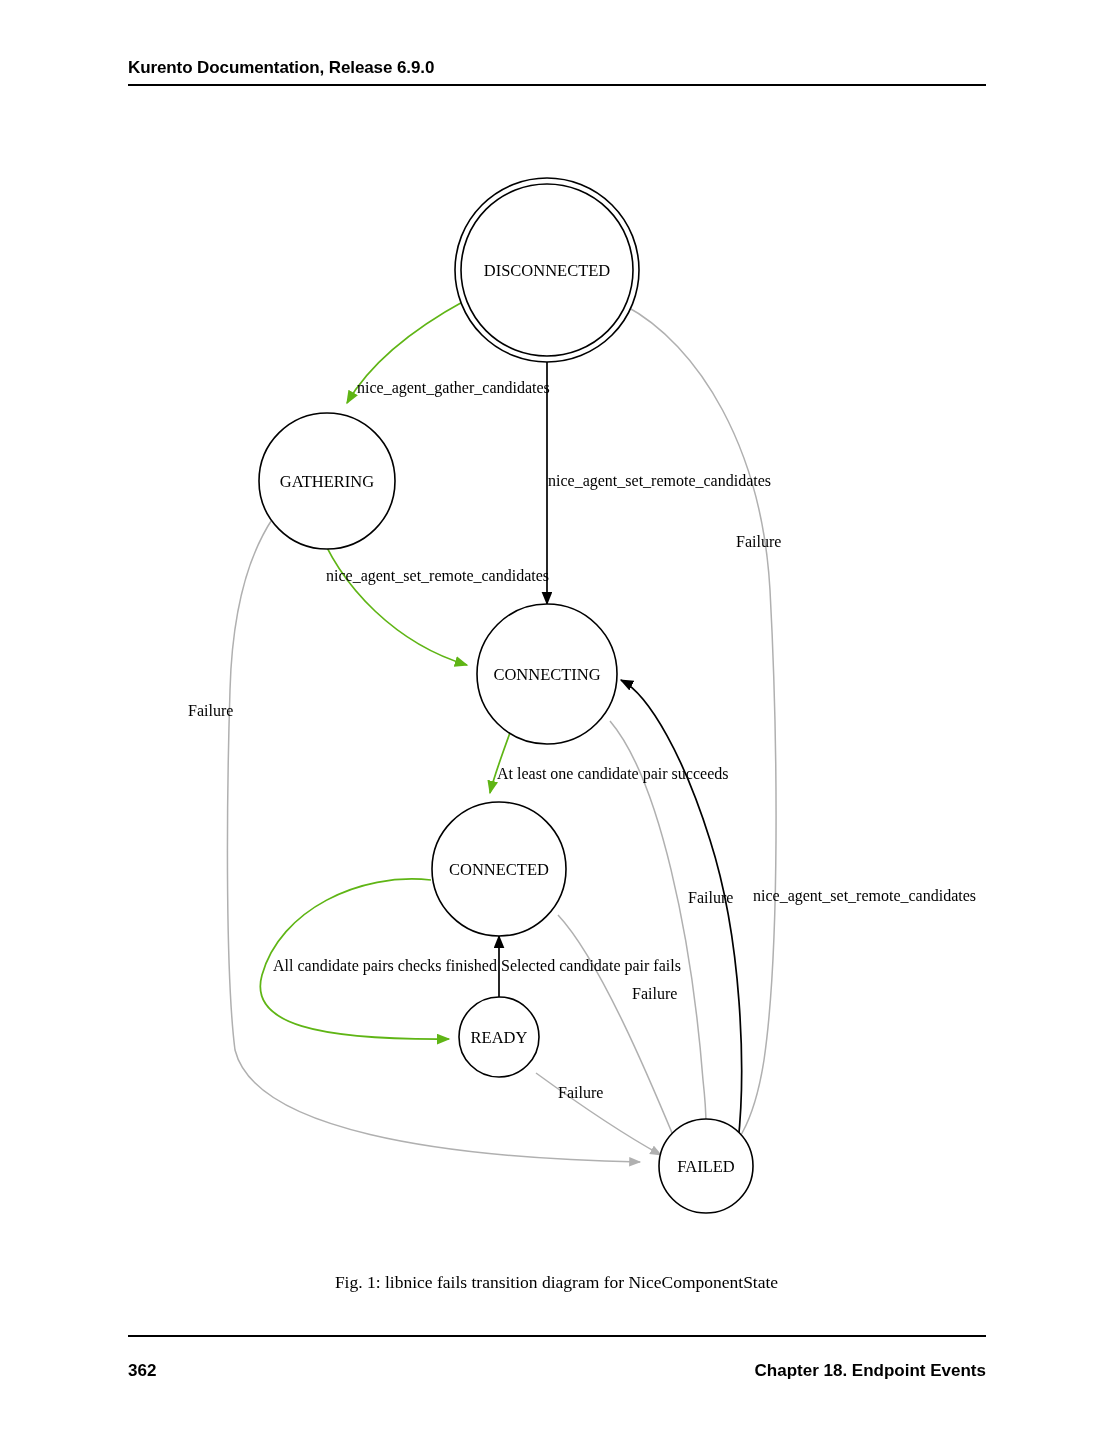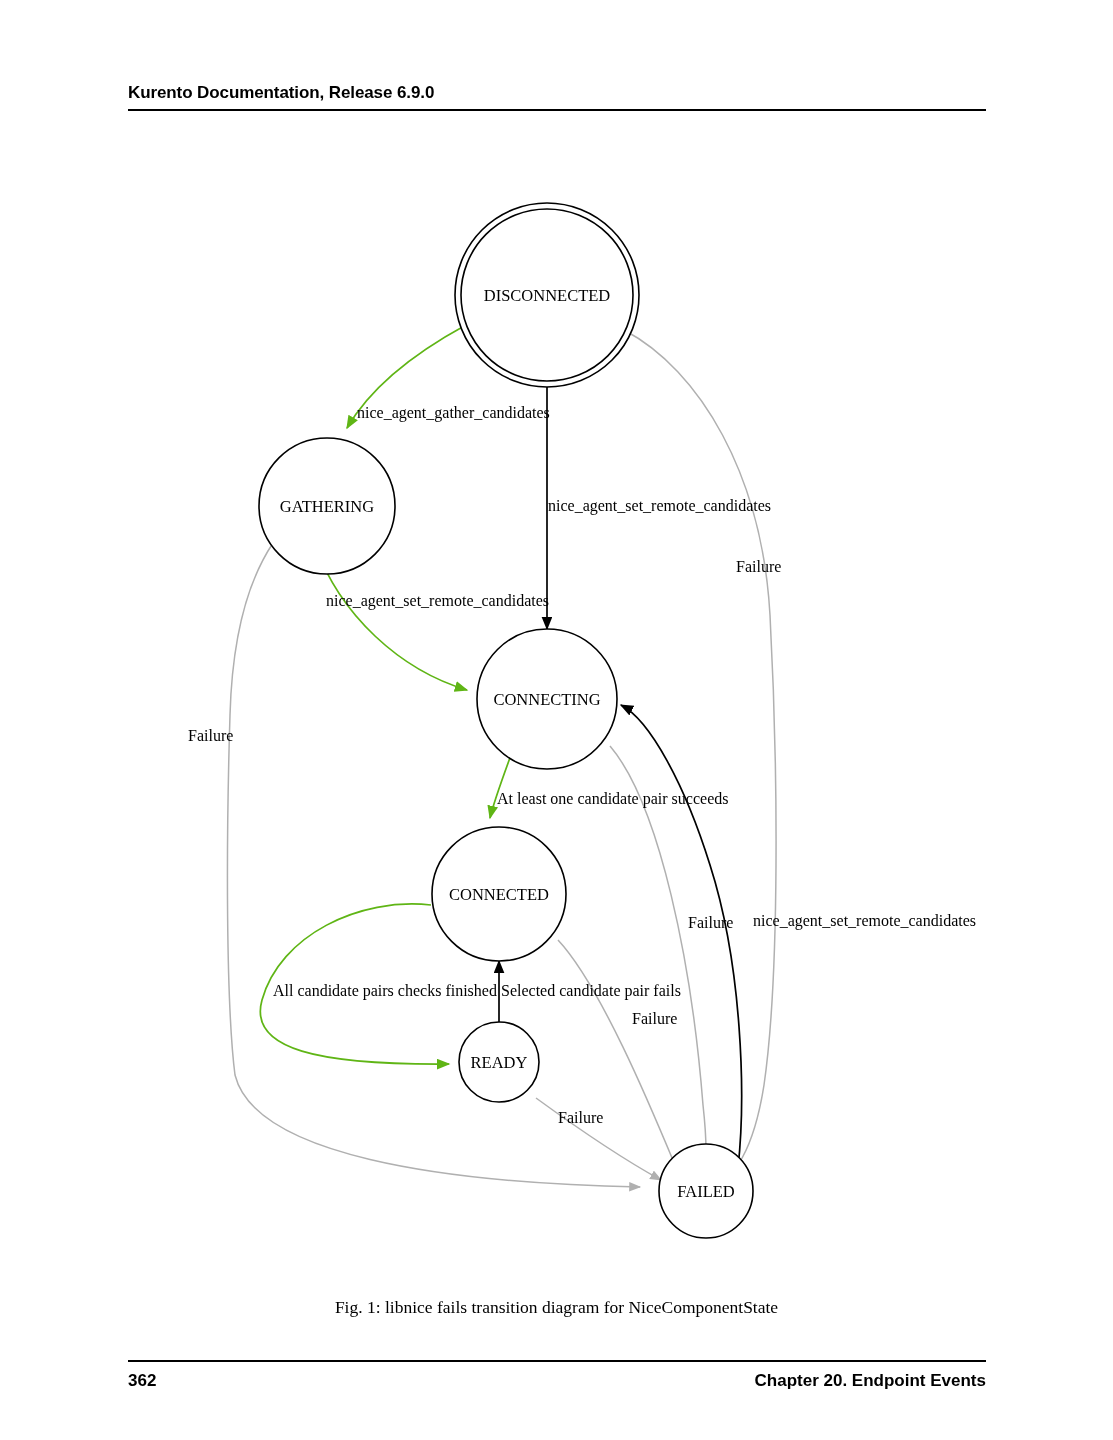--- a/index.html
+++ b/index.html
@@ -11,21 +11,20 @@
     width: 1113px;
     height: 1440px;
     position: relative;
     font-family: "Liberation Serif", "DejaVu Serif", serif;
     color: #000000;
     overflow: hidden;
   }
   .page {
     position: absolute;
     inset: 0;
-    margin-top: 25px;
   }
   
   .page-header {
     position: absolute;
     left: 128px;
     top: 58px;
     width: 858px;
   }
   .page-header .title {
     font-family: "Liberation Sans", "DejaVu Sans", sans-serif;
@@ -47,21 +46,21 @@
     top: 1335px;
     width: 858px;
   }
   .page-footer .row {
     display: flex;
     justify-content: space-between;
     align-items: center;
     font-family: "Liberation Sans", "DejaVu Sans", sans-serif;
     font-weight: bold;
     font-size: 17px;
-    padding-top: 9px;
+    padding-top: 24px;
   }
   
   .figure {
     position: absolute;
     left: 0;
     top: 120px;
     width: 1113px;
     height: 1160px;
     padding-left: 20px;
   }
@@ -217,17 +216,17 @@
       <text class="edge-label" x="733" y="781">nice_agent_set_remote_candidates</text>
     </svg>
   </div>
 
   <div class="caption">Fig. 1: libnice fails transition diagram for NiceComponentState</div>
 
   <div class="page-footer">
     <div class="rule"></div>
     <div class="row">
       <span>362</span>
-      <span>Chapter 20.  Endpoint Events</span>
+      <span>Chapter 18.  Endpoint Events</span>
     </div>
   </div>
 
 </div>
 
 </body></html>

